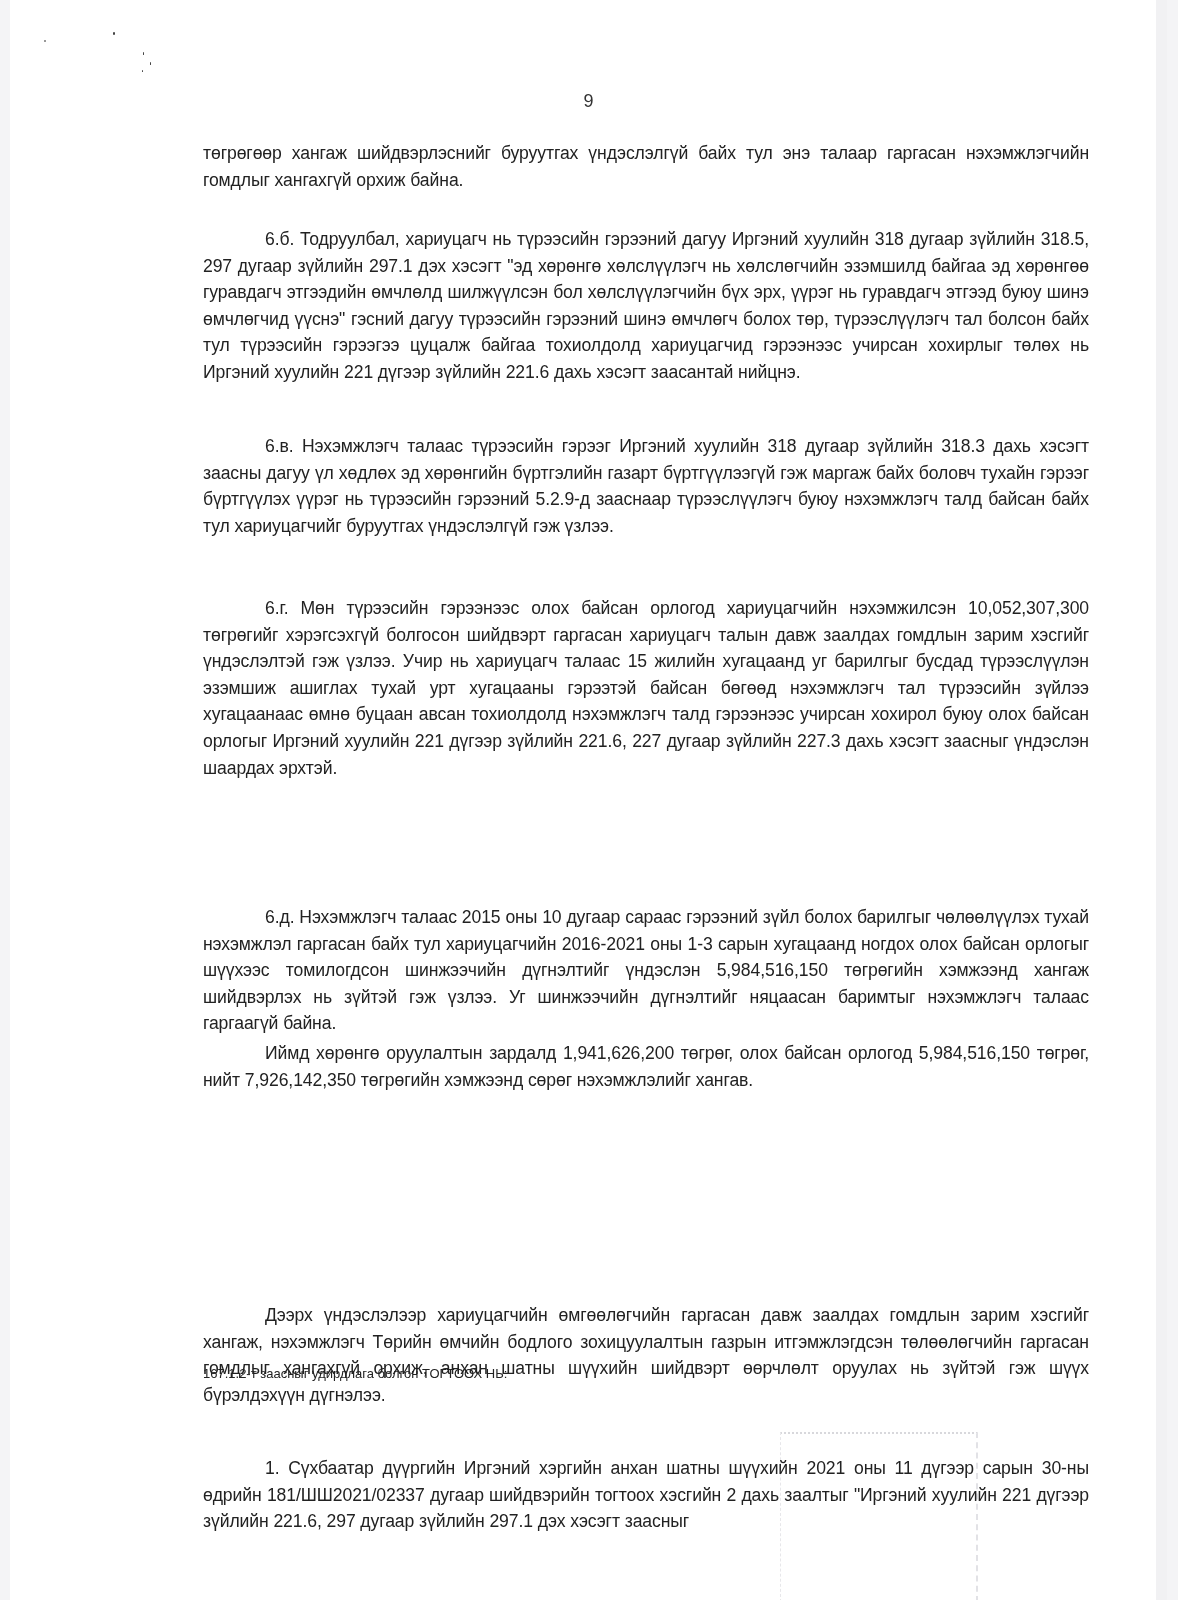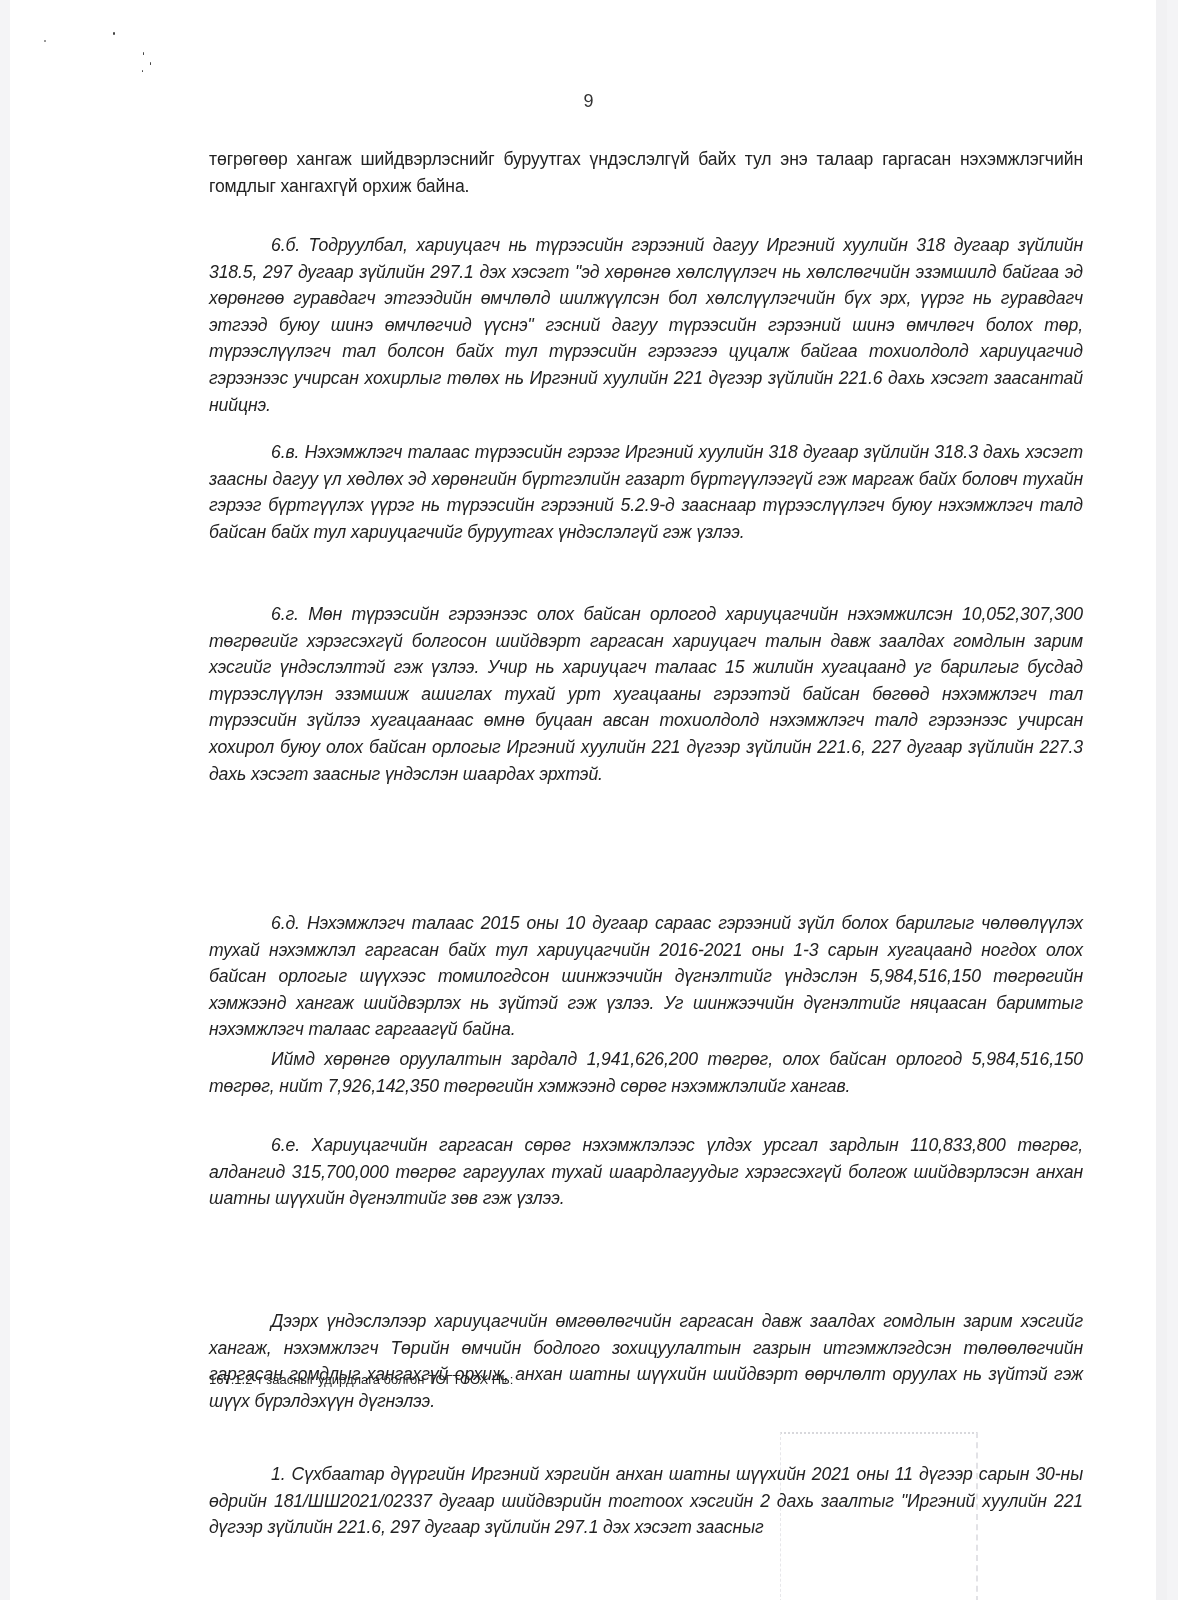--- a/index.html
+++ b/index.html
@@ -55,26 +55,25 @@
       left: 182px;
       width: 908px;
       font-family: "Liberation Sans", sans-serif;
       font-size: 17.6px;
       line-height: 26.6px;
       color: #222;
       text-align: justify;
       letter-spacing: -0.1px;
     }
     .text p {
-      margin: 17px;
+      margin: 11px;
       text-align: justify;
     }
     .indent {
       text-indent: 62px;
-      font-style: italic;
     }
     .p0 { top: 129px; }
     .p1 { top: 215px; }
     .p2 { top: 422px; }
     .p3 { top: 584px; }
     .p4 { top: 893px; }
     .p5 { top: 1029px; }
     .p6 { top: 1115px; }
     .p7 { top: 1291px; }
     .p8 { top: 1350px; }
@@ -128,23 +127,20 @@
   </div>
 
   <div class="text p4">
     <p class="indent">6.д. Нэхэмжлэгч талаас 2015 оны 10 дугаар сараас гэрээний зүйл болох барилгыг чөлөөлүүлэх тухай нэхэмжлэл гаргасан байх тул хариуцагчийн 2016-2021 оны 1-3 сарын хугацаанд ногдох олох байсан орлогыг шүүхээс томилогдсон шинжээчийн дүгнэлтийг үндэслэн 5,984,516,150 төгрөгийн хэмжээнд хангаж шийдвэрлэх нь зүйтэй гэж үзлээ. Уг шинжээчийн дүгнэлтийг няцаасан баримтыг нэхэмжлэгч талаас гаргаагүй байна.</p>
   </div>
 
   <div class="text p5">
     <p class="indent">Иймд хөрөнгө оруулалтын зардалд 1,941,626,200 төгрөг, олох байсан орлогод 5,984,516,150 төгрөг, нийт 7,926,142,350 төгрөгийн хэмжээнд сөрөг нэхэмжлэлийг хангав.</p>
   </div>
 
-  <div class="text p6">
-    <p class="indent">6.е. Хариуцагчийн гаргасан сөрөг нэхэмжлэлээс үлдэх урсгал зардлын 110,833,800 төгрөг, алдангид 315,700,000 төгрөг гаргуулах тухай шаардлагуудыг хэрэгсэхгүй болгож шийдвэрлэсэн анхан шатны шүүхийн дүгнэлтийг зөв гэж үзлээ.</p>
-  </div>
 
   <div class="text p7">
     <p class="indent">Дээрх үндэслэлээр хариуцагчийн өмгөөлөгчийн гаргасан давж заалдах гомдлын зарим хэсгийг хангаж, нэхэмжлэгч Төрийн өмчийн бодлого зохицуулалтын газрын итгэмжлэгдсэн төлөөлөгчийн гаргасан гомдлыг хангахгүй орхиж, анхан шатны шүүхийн шийдвэрт өөрчлөлт оруулах нь зүйтэй гэж шүүх бүрэлдэхүүн дүгнэлээ.</p>
   </div>
 
   <div class="text p8">
     <p class="resolve-line">167.1.2-т заасныг удирдлага болгон ТОГТООХ НЬ:</p>
   </div>
 
   <div class="stamp"></div>

